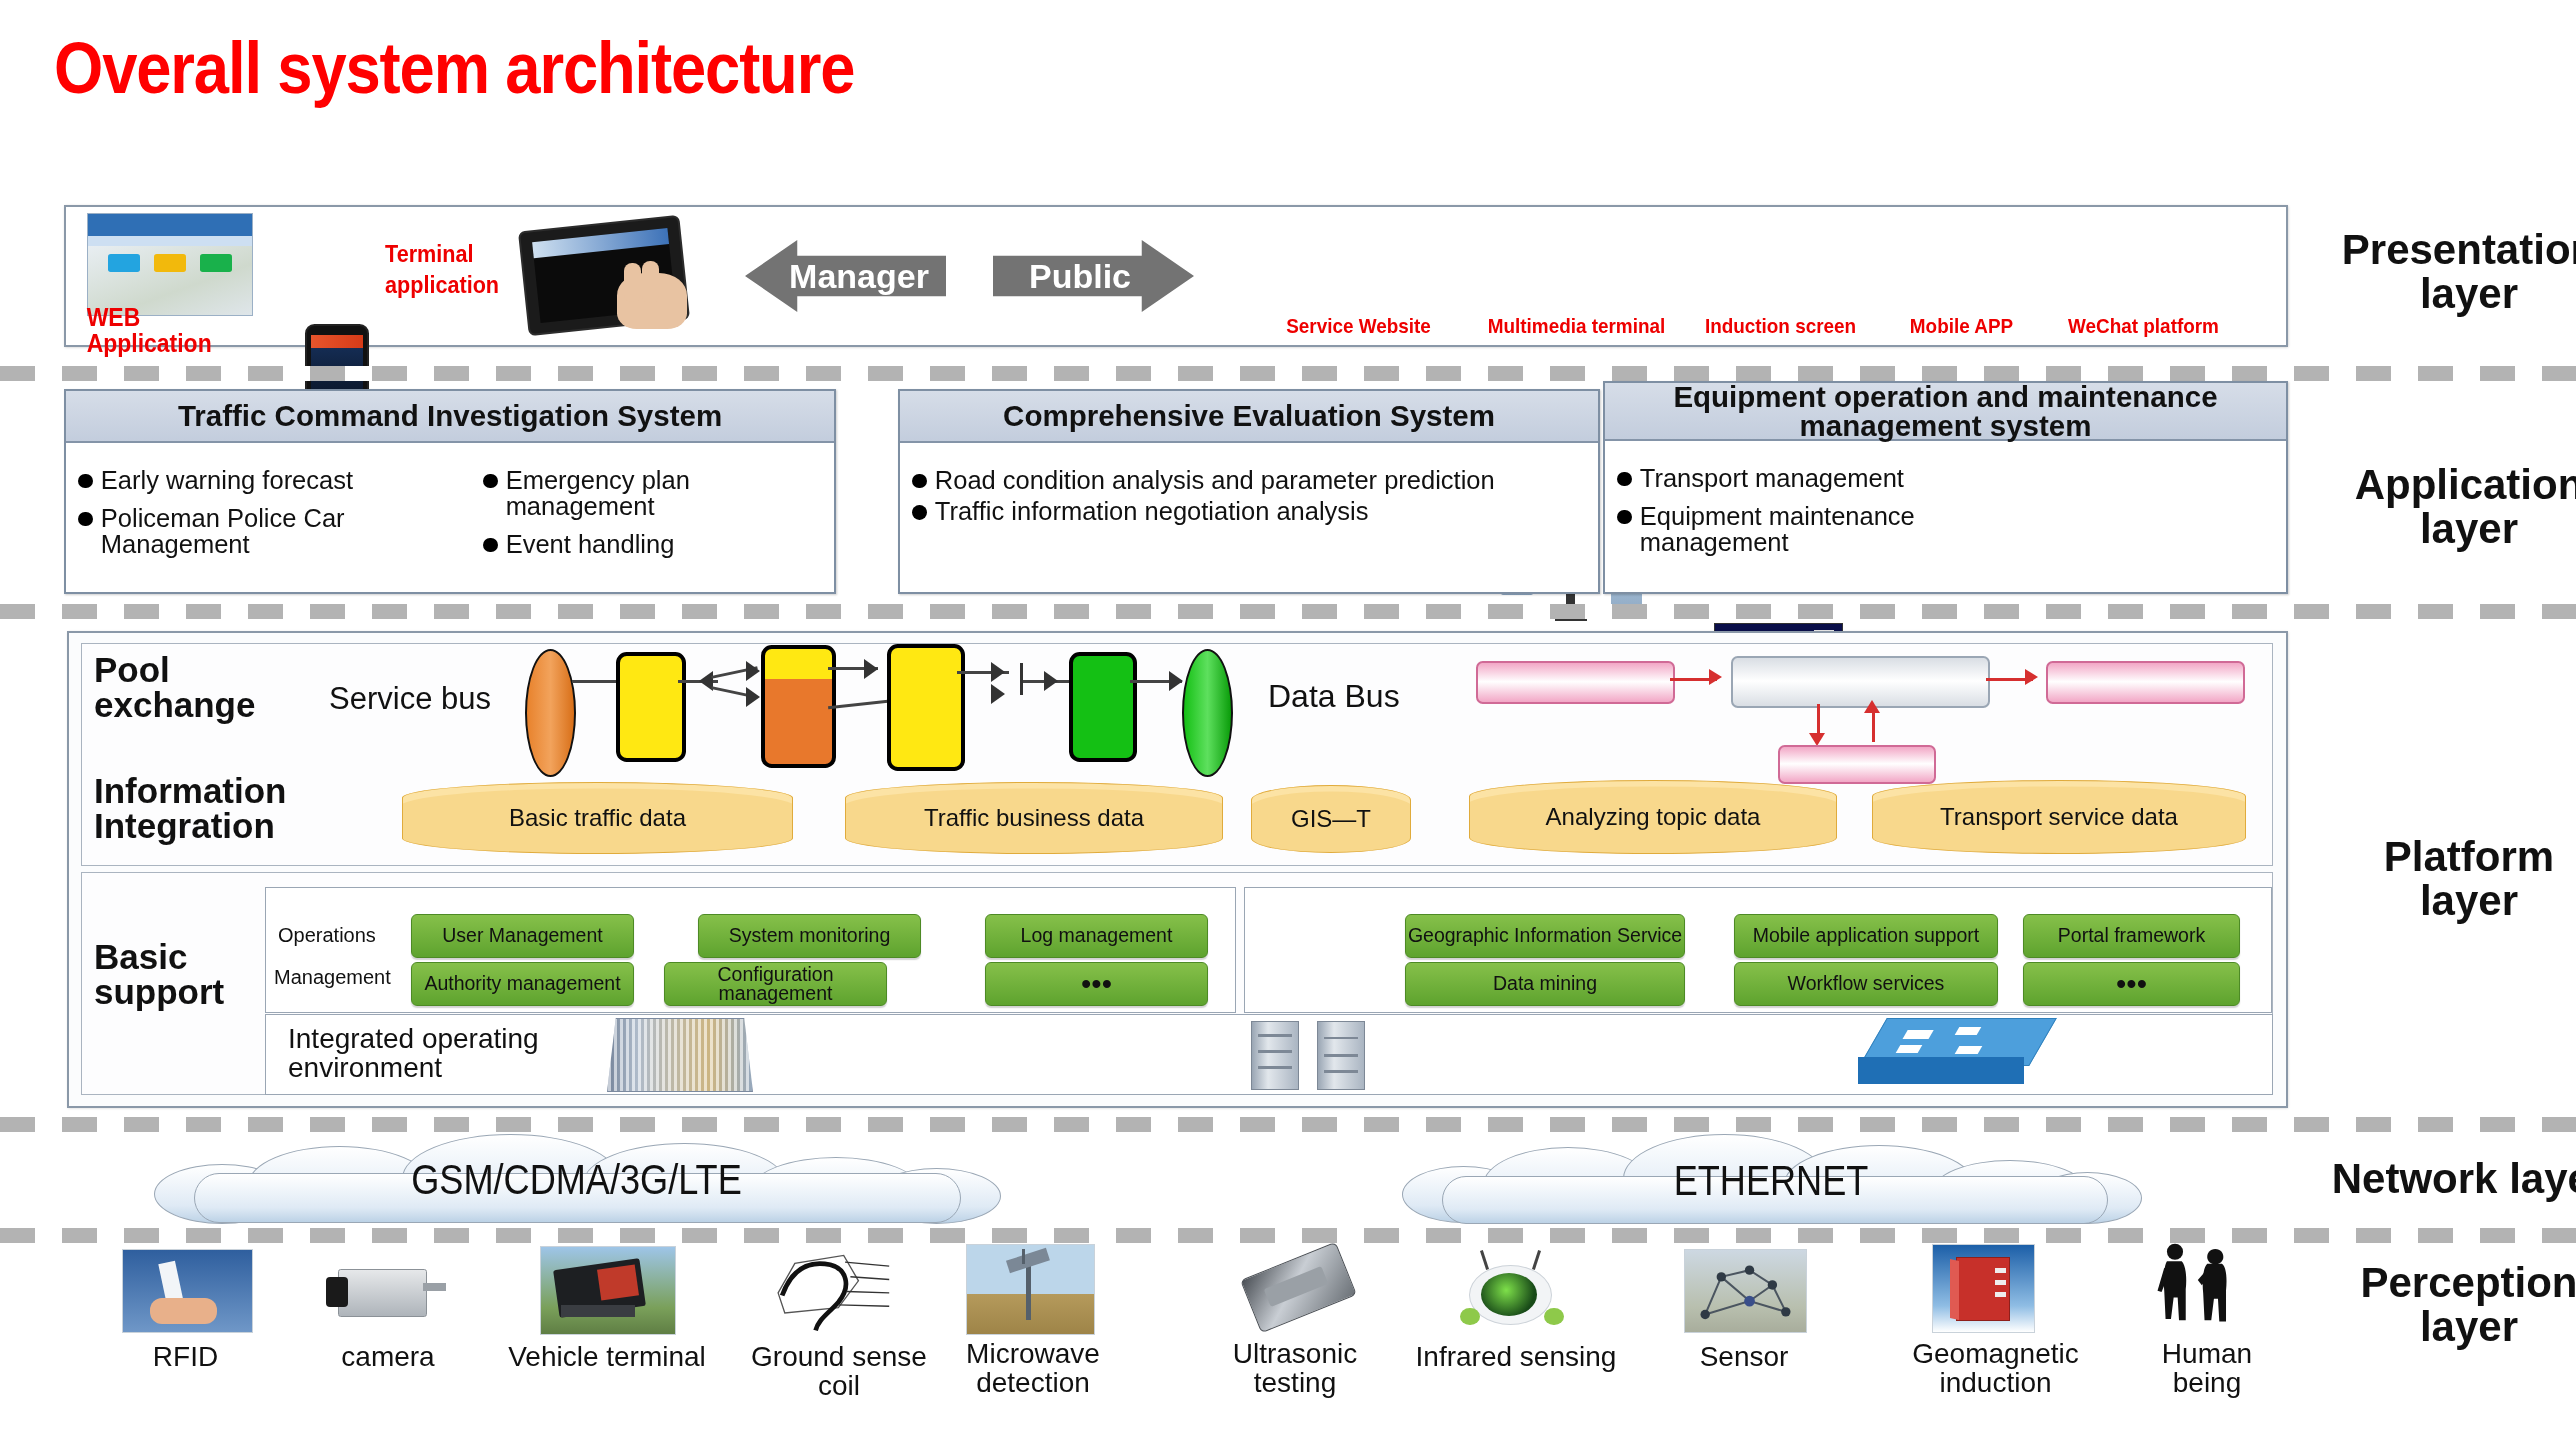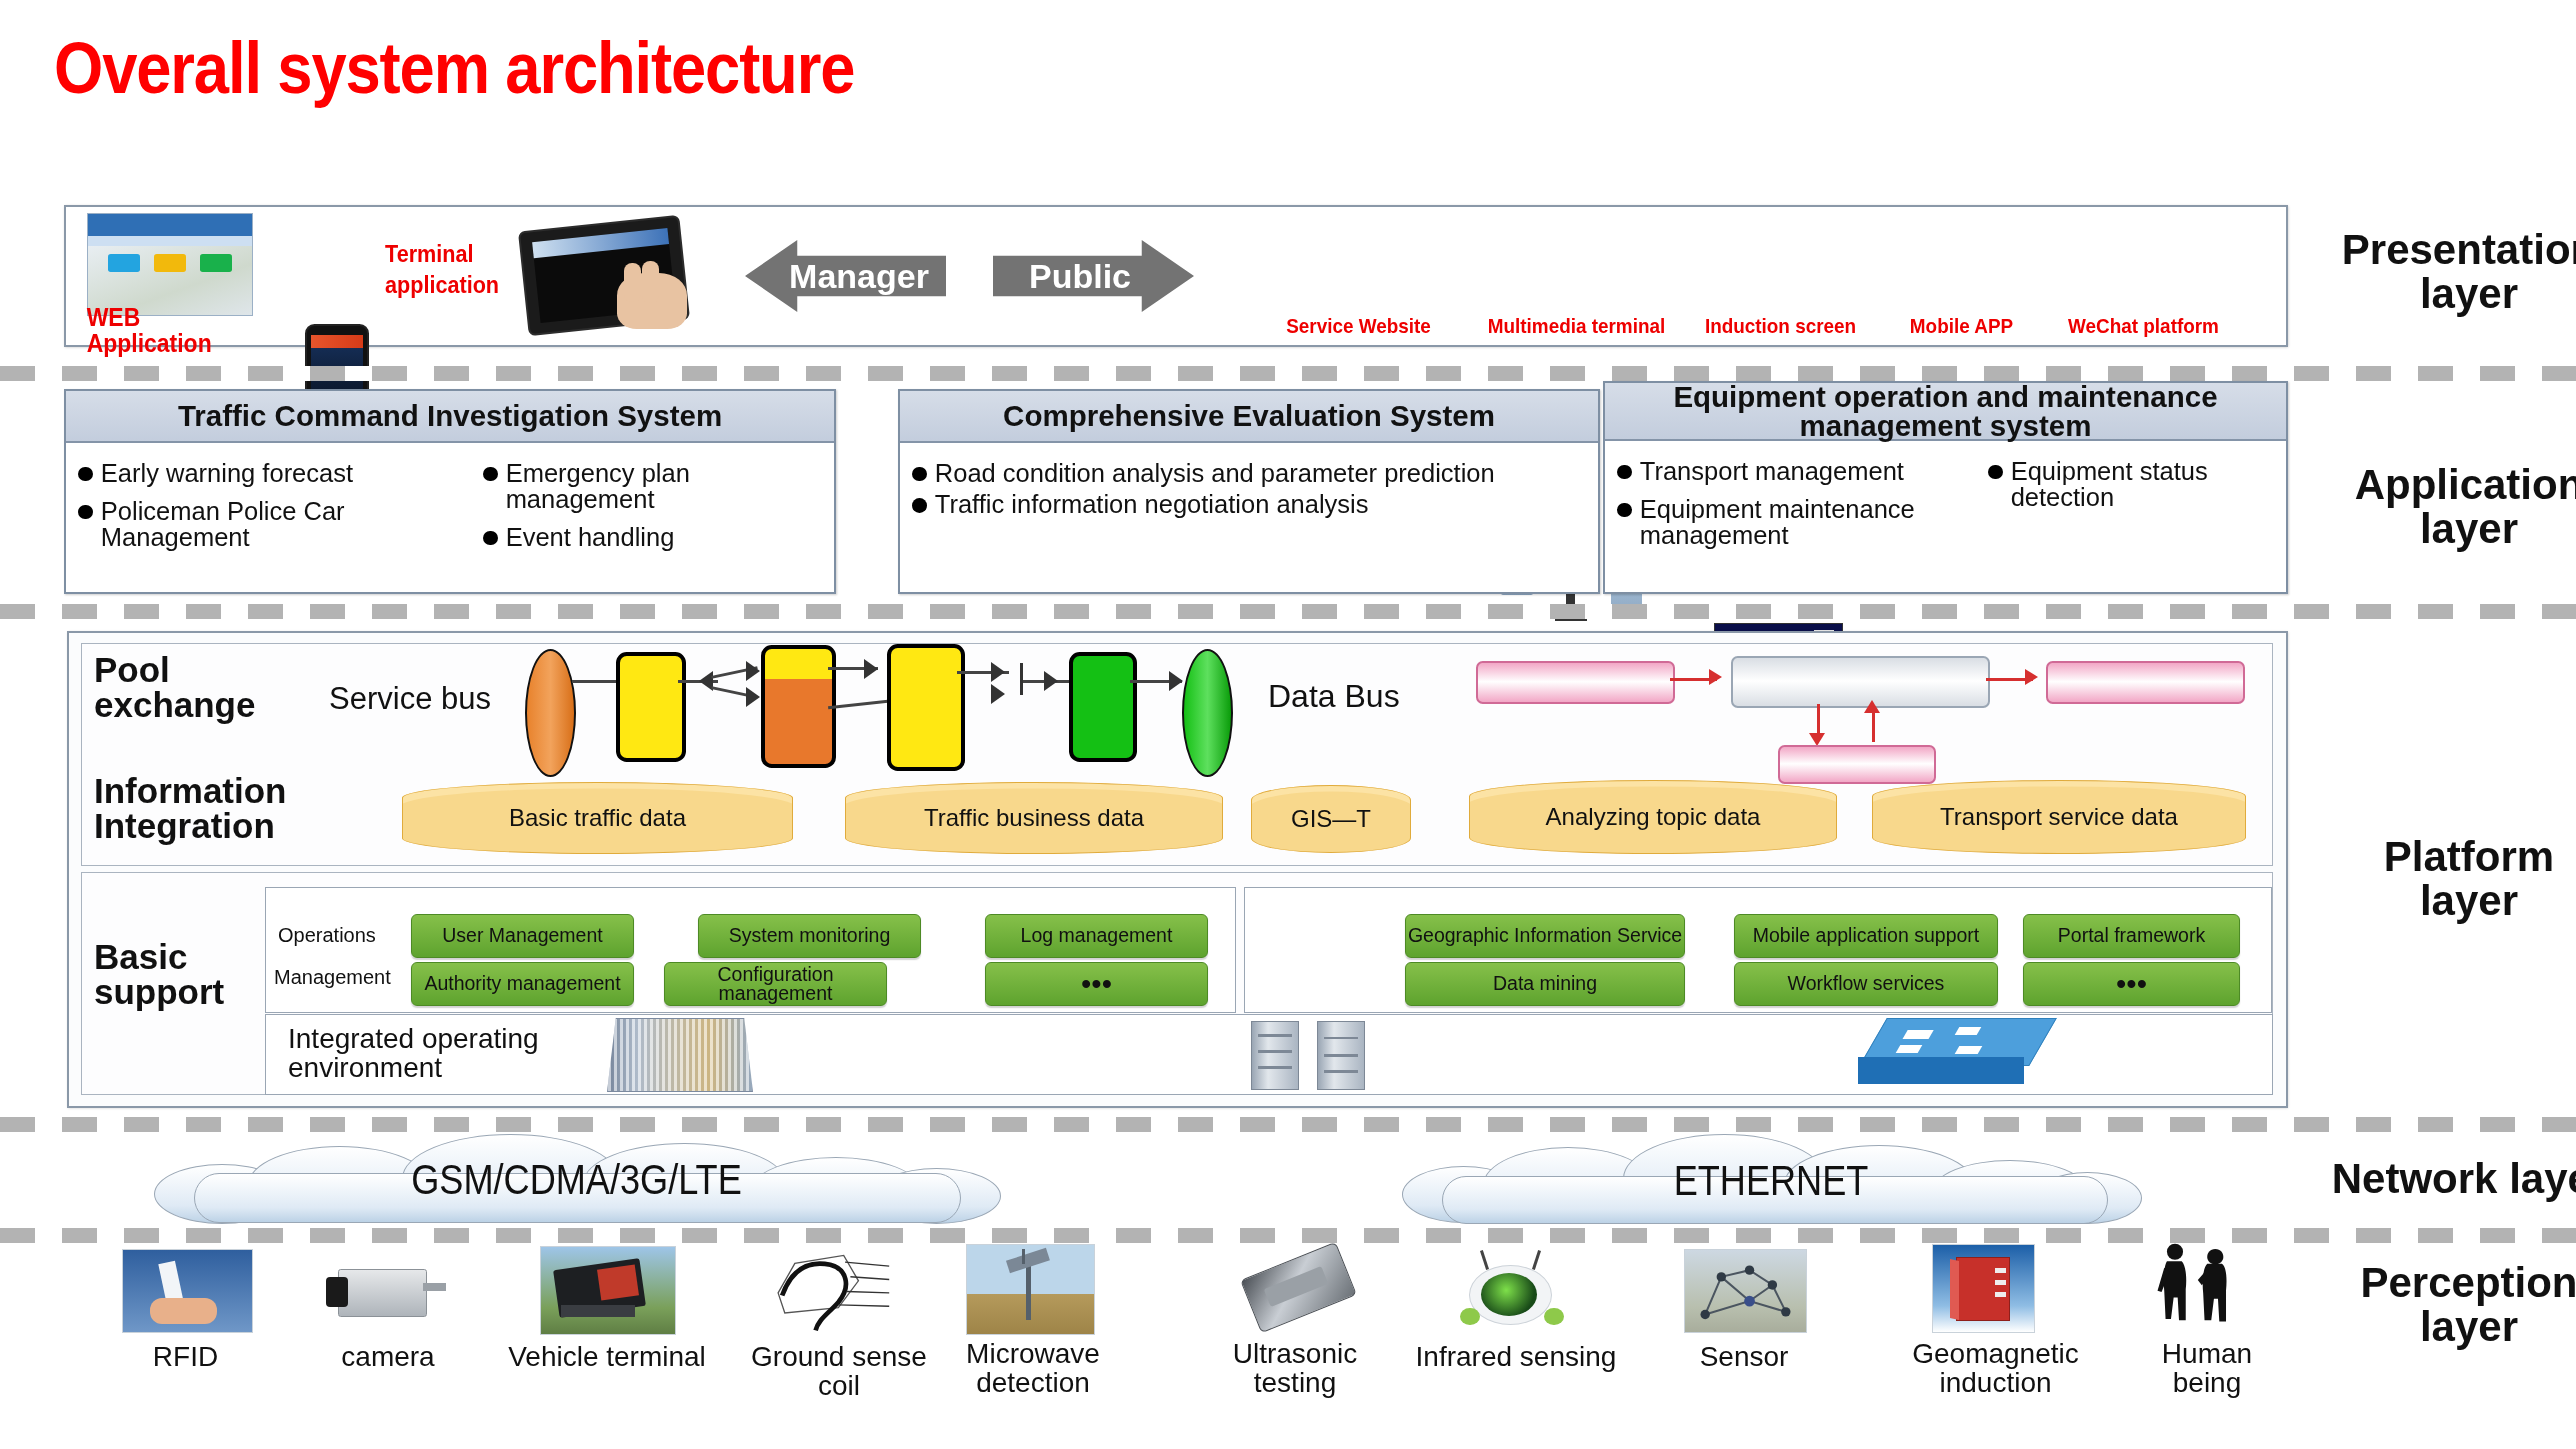--- a/index.html
+++ b/index.html
@@ -71,21 +71,21 @@
   .wb1{position:absolute;background:#fff;border-radius:50%;}
   .wb2{position:absolute;background:#fff;border-radius:50%;}
   .weye{position:absolute;width:4.7px;height:4.7px;border-radius:50%;background:#5bbd2a;}
 
   
   .app-card{background:#fff;border:2px solid #7e8fa3;box-shadow:1.3px 1.3px 2px rgba(0,0,0,.2);}
   .app-head{background:linear-gradient(180deg,#d6dde8,#c3cddd);border-bottom:2px solid #8494a8;
             display:flex;align-items:center;justify-content:center;text-align:center;
             font-weight:bold;font-size:29.5px;color:#111;line-height:1.0;padding:0 9.4px;
             box-sizing:border-box;}
-  .app-body{padding:17px 12px;box-sizing:border-box;}
+  .app-body{padding:24px 12px;box-sizing:border-box;}
   .bullets{display:flex;gap:6.7px;}
   .bul{display:flex;align-items:flex-start;gap:8px;font-size:25.5px;line-height:1.02;color:#111;
        margin-bottom:12px;}
   .dot{width:14.8px;height:14.8px;border-radius:50%;background:#000;flex:0 0 14.8px;margin-top:6.7px;}
 
   
   #plat-box{left:67px;top:631px;width:2217px;height:473px;background:#fbfcfd;
             border:2px solid #8a98a8;box-shadow:1.3px 1.3px 2.7px rgba(0,0,0,.2);}
   .plat-inner{background:#fdfdfe;border:1.3px solid #aab4c0;}
   .big-left{font-size:35px;font-weight:bold;line-height:1.0;color:#111;}
@@ -307,26 +307,20 @@
       <div style="width:56%;">
         <div class="bul">
             <span class="dot"></span>
             <span>Transport management</span>
           </div>
         <div class="bul">
             <span class="dot"></span>
             <span>Equipment maintenance management</span>
           </div>
       </div>
-      <div style="width:44%;">
-        <div class="bul">
-            <span class="dot"></span>
-            <span>Equipment status detection</span>
-          </div>
-      </div>
     </div>
   </div>
 </div>
 
 <div class="abs layer-label" style="top:463px;">
   <div>Application</div>
   <div>layer</div>
 </div>
 
 <div class="abs dash-sep" style="top:604px;"></div>

